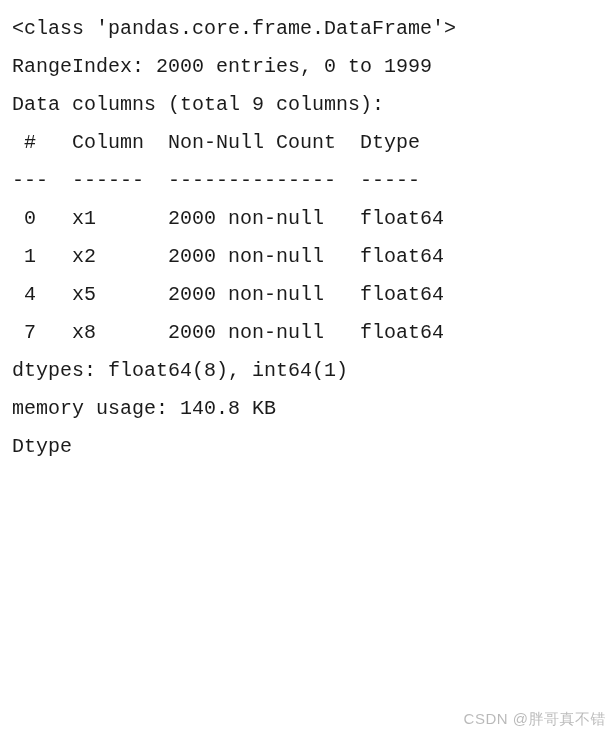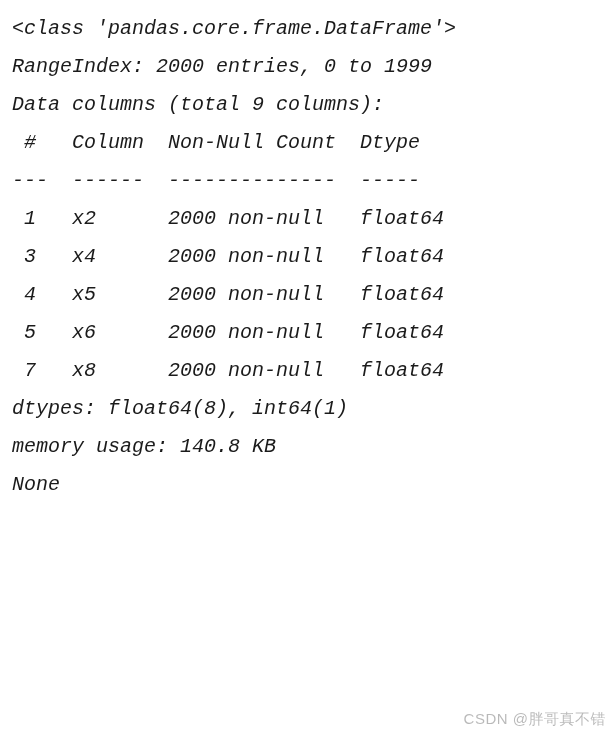--- a/index.html
+++ b/index.html
@@ -14,21 +14,20 @@
     font-family: "Consolas", "Menlo", "Courier New", monospace;
     font-size: 20px;
     line-height: 1.9;
     color: #1b1b1b;
     padding: 10px 12px 0 12px;
     box-sizing: border-box;
     overflow: hidden;
   }
   .line {
     white-space: pre;
-    font-style: italic;
   }
   .watermark {
     position: absolute;
     right: 10px;
     bottom: 8px;
     font-family: Arial, "Microsoft YaHei", sans-serif;
     font-size: 15px;
     color: rgba(0,0,0,0.28);
     letter-spacing: 0.5px;
   }
@@ -36,24 +35,23 @@
 </head>
 <body>
 
 <div class="line">&lt;class 'pandas.core.frame.DataFrame'&gt;</div>
 <div class="line">RangeIndex: 2000 entries, 0 to 1999</div>
 <div class="line">Data columns (total 9 columns):</div>
 <div class="line"> #   Column  Non-Null Count  Dtype  </div>
 <div class="line">---  ------  --------------  -----  </div>
 
 <div id="rows-container">
+    <div class="line"> 0   x1      2000 non-null   float64</div>
     <div class="line"> 1   x2      2000 non-null   float64</div>
-    <div class="line"> 3   x4      2000 non-null   float64</div>
     <div class="line"> 4   x5      2000 non-null   float64</div>
-    <div class="line"> 5   x6      2000 non-null   float64</div>
     <div class="line"> 7   x8      2000 non-null   float64</div>
   </div>
 
 <div class="line">dtypes: float64(8), int64(1)</div>
 <div class="line">memory usage: 140.8 KB</div>
-<div class="line">None</div>
+<div class="line">Dtype</div>
 
 <div class="watermark">CSDN @胖哥真不错</div>
 
 </body></html>

